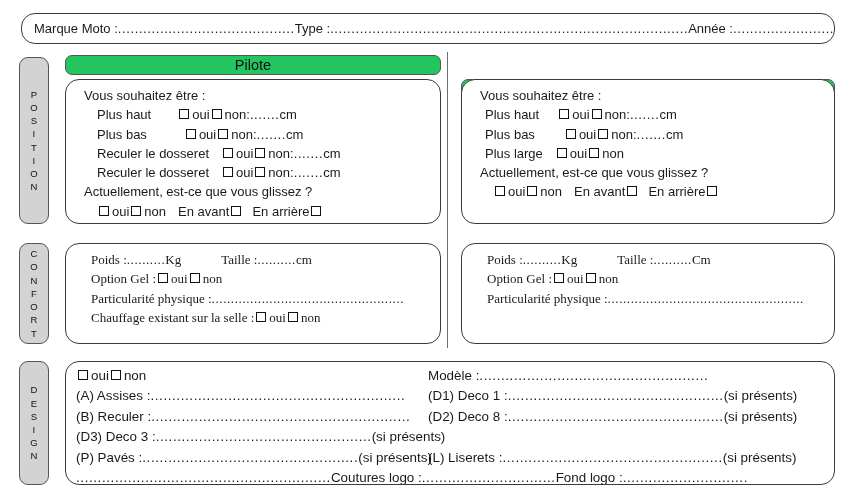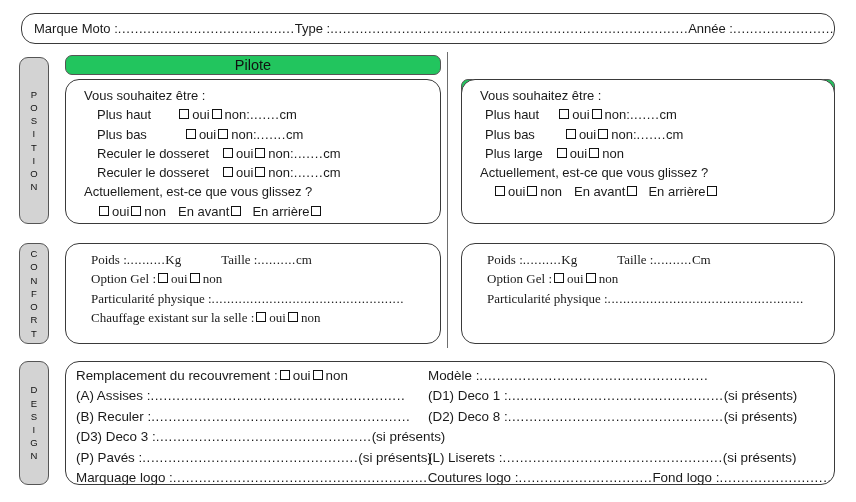--- a/index.html
+++ b/index.html
@@ -374,21 +374,20 @@
   <div class="line ind-c">
     <span>Particularité physique : </span>
     <span class="dots fill">...................................................</span>
   </div>
 </div>
 
 <div class="rbox panel" id="panel-design" style="left:65px;top:361px;width:770px;height:124px;padding:4px 10px;">
 
   <div class="dline">
     <span class="dcolL" style="width:352px;">
-      <span>Remplacement du recouvrement : </span>
       <span class="cb"></span>
       <span>oui</span>
       <span class="cb"></span>
       <span>non</span>
     </span>
     <span class="dcolR">
       <span>Modèle : </span>
       <span class="dots">.....................................................</span>
     </span>
   </div>
@@ -432,20 +431,19 @@
       <span> (si présents)</span>
     </span>
     <span class="dcolR">
       <span>(L) Liserets : </span>
       <span class="dots">...................................................</span>
       <span> (si présents)</span>
     </span>
   </div>
 
   <div class="dline">
-    <span>Marquage logo : </span>
     <span class="dots">...........................................................</span>
     <span> Coutures logo : </span>
     <span class="dots">...............................</span>
     <span>Fond logo : </span>
     <span class="dots">.............................</span>
   </div>
 </div>
 
 </body></html>

